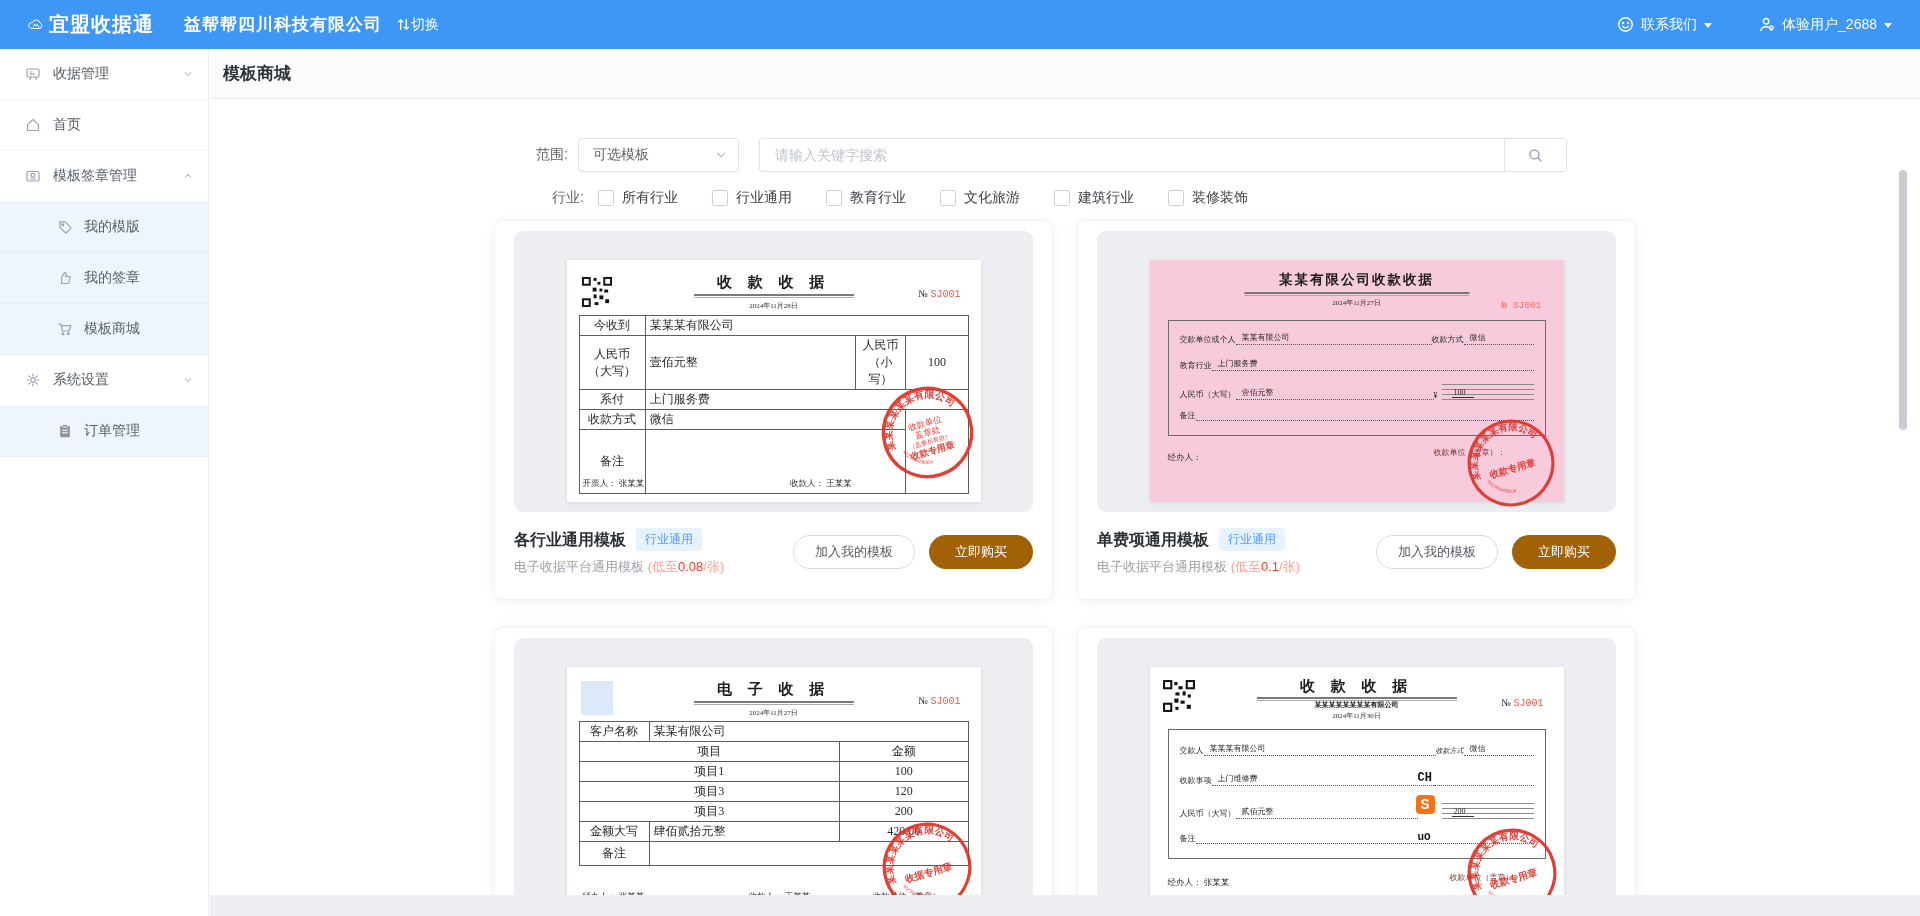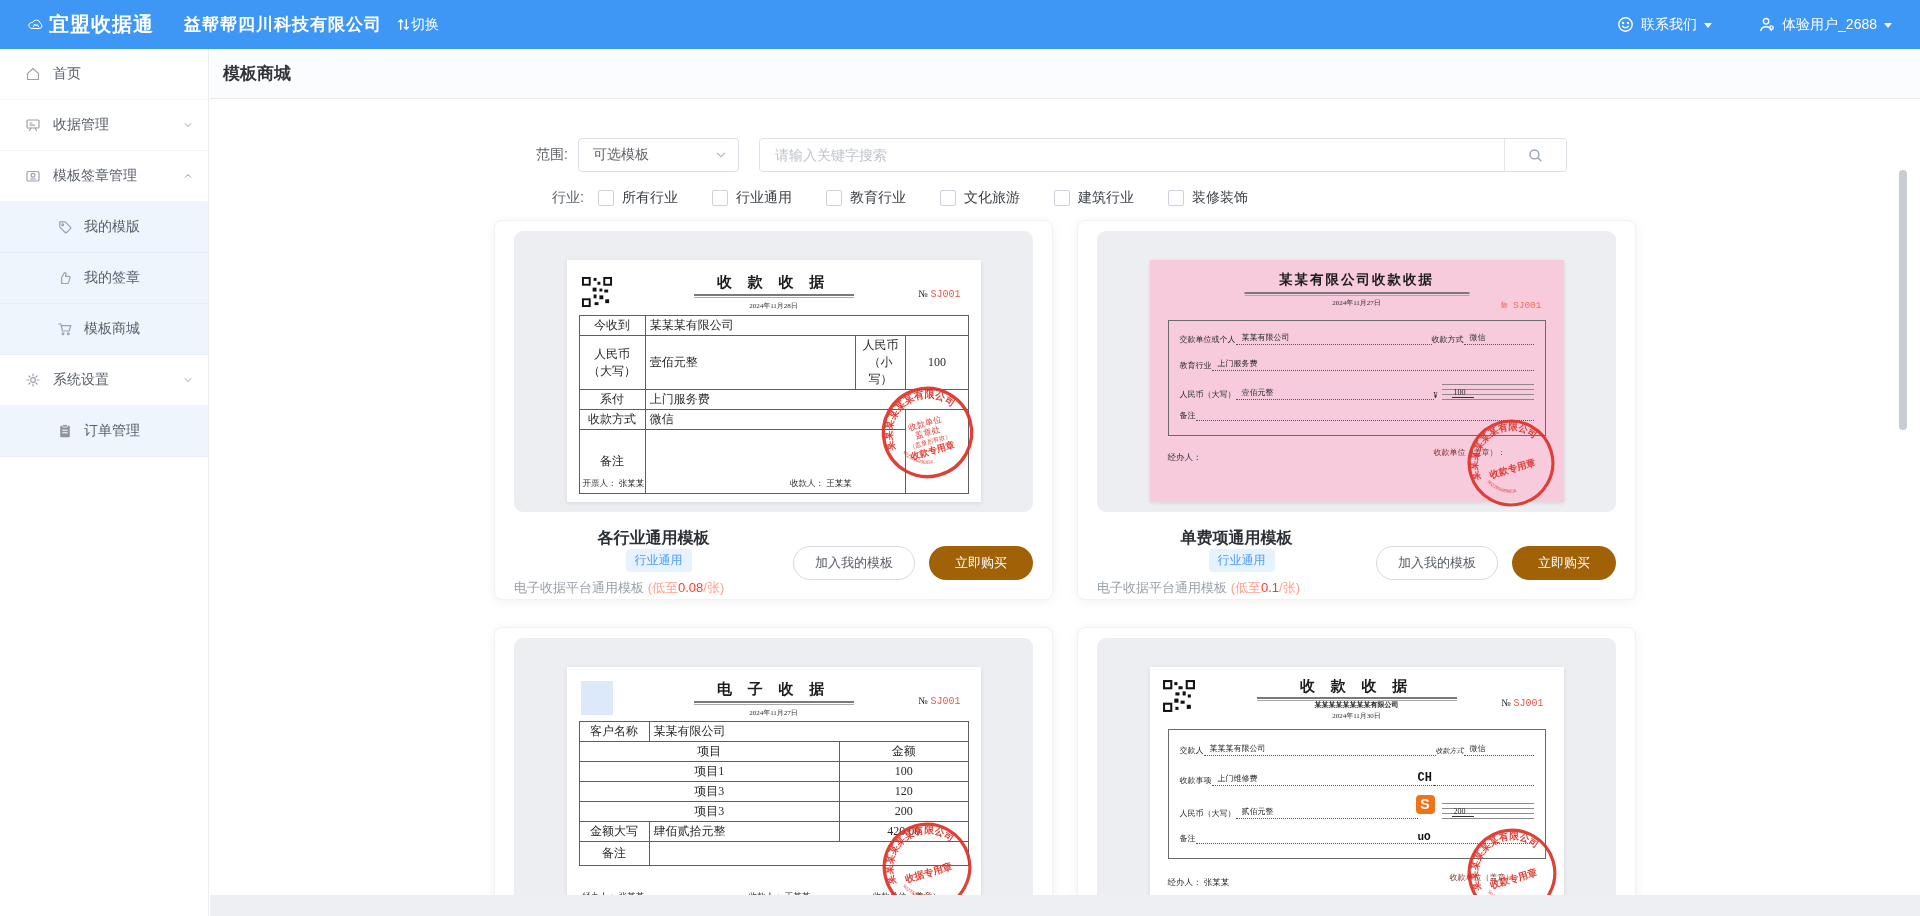--- a/index.html
+++ b/index.html
@@ -64,21 +64,21 @@
   .cb-label { font-size:14px; color:#3c4045; }
 
   
   .grid { width:1142px; margin:13px auto 0; display:flex; flex-wrap:wrap; gap:27px 24px; }
   .card { width:559px; height:380px; background:#fff; border:1px solid #f1f2f4;
     border-radius:8px; box-shadow:0 2px 12px rgba(0,0,0,.06); padding:10px 19px; }
   .preview { height:281px; background:#eceef1; border-radius:9px;
     display:flex; justify-content:center; align-items:flex-start; padding-top:29px; }
   .card-footer { margin-top:16px; display:flex; align-items:center; }
   .cf-left { flex:1; }
-  .cf-title-row { display:flex; align-items:center;flex-direction:column; }
+  .cf-title-row { display:flex; align-items:flex-end; }
   .cf-title { font-size:16px; font-weight:bold; color:#2b2f36; }
   .badge { margin-left:10px; font-size:12px; color:#4d9bf7; background:#e6f2fe;
     border-radius:4px; padding:3px 9px; }
   .cf-desc { margin-top:7px; font-size:13px; color:#9aa0a8; }
   .price-light { color:#ffa08c; }
   .price-strong { color:#fe3b26; }
   .btn-outline { height:34px; padding:0 21px; border:1px solid #d8dbe0; border-radius:17px;
     background:#fff; color:#565b63; font-size:13px; cursor:pointer; font-family:inherit; }
   .btn-primary { height:34px; padding:0 26px; border:none; border-radius:17px;
     background:#a16207; color:#fff; font-size:13px; cursor:pointer; margin-left:14px; font-family:inherit; }
@@ -163,34 +163,34 @@
       </svg>
       <span class="lbl">体验用户_2688</span>
       <span class="caret"></span>
     </div>
   </div>
 </div>
 
 <div class="sidebar">
   <div class="menu-item">
     <svg class="micon" viewBox="0 0 16 16" fill="none" stroke="#9aa2ad" stroke-width="1.2" stroke-linecap="round" stroke-linejoin="round">
-      <path d="M2.5 7.6 L8 2.5 L13.5 7.6 V13.5 H2.5 Z"></path>
-    </svg>
-    <span class="mi-label">首页</span>
-  </div>
-  <div class="menu-item">
-    <svg class="micon" viewBox="0 0 16 16" fill="none" stroke="#9aa2ad" stroke-width="1.2" stroke-linecap="round" stroke-linejoin="round">
       <rect x="2" y="3" width="12" height="8" rx="1"></rect>
       <path d="M5 6 h2 M5 8.2 h4.5"></path>
       <path d="M6 11 l-1.4 2.4 M10 11 l1.4 2.4"></path>
     </svg>
     <span class="mi-label">收据管理</span>
     <svg class="chev" viewBox="0 0 16 16" fill="none" stroke="#b6bcc6" stroke-width="1.4" stroke-linecap="round">
         <path d="M4 6 l4 4 4-4"></path>
       </svg>
+  </div>
+  <div class="menu-item">
+    <svg class="micon" viewBox="0 0 16 16" fill="none" stroke="#9aa2ad" stroke-width="1.2" stroke-linecap="round" stroke-linejoin="round">
+      <path d="M2.5 7.6 L8 2.5 L13.5 7.6 V13.5 H2.5 Z"></path>
+    </svg>
+    <span class="mi-label">首页</span>
   </div>
   <div class="menu-item">
     <svg class="micon" viewBox="0 0 16 16" fill="none" stroke="#9aa2ad" stroke-width="1.2" stroke-linecap="round" stroke-linejoin="round">
       <rect x="2" y="3.5" width="12" height="9.5" rx="1.5"></rect>
       <circle cx="8" cy="7.2" r="1.9"></circle>
       <path d="M5.5 11 h5"></path>
     </svg>
     <span class="mi-label">模板签章管理</span>
     <svg class="chev" viewBox="0 0 16 16" fill="none" stroke="#b6bcc6" stroke-width="1.4" stroke-linecap="round">
         <path d="M4 10 l4-4 4 4"></path>

